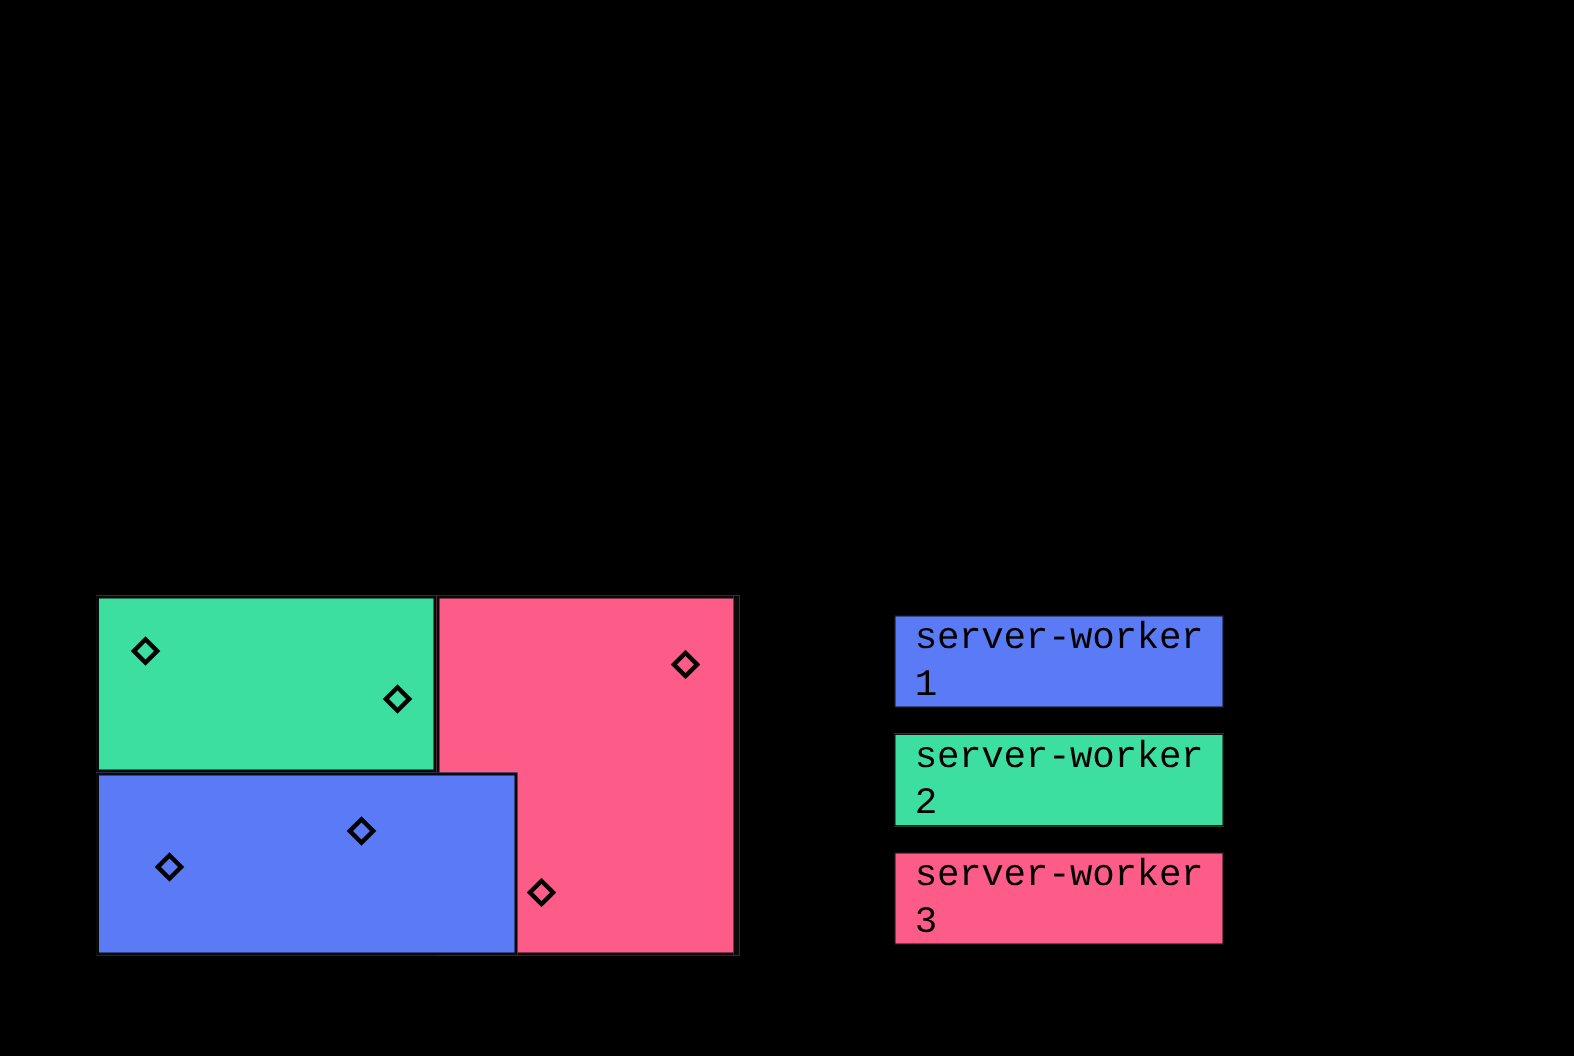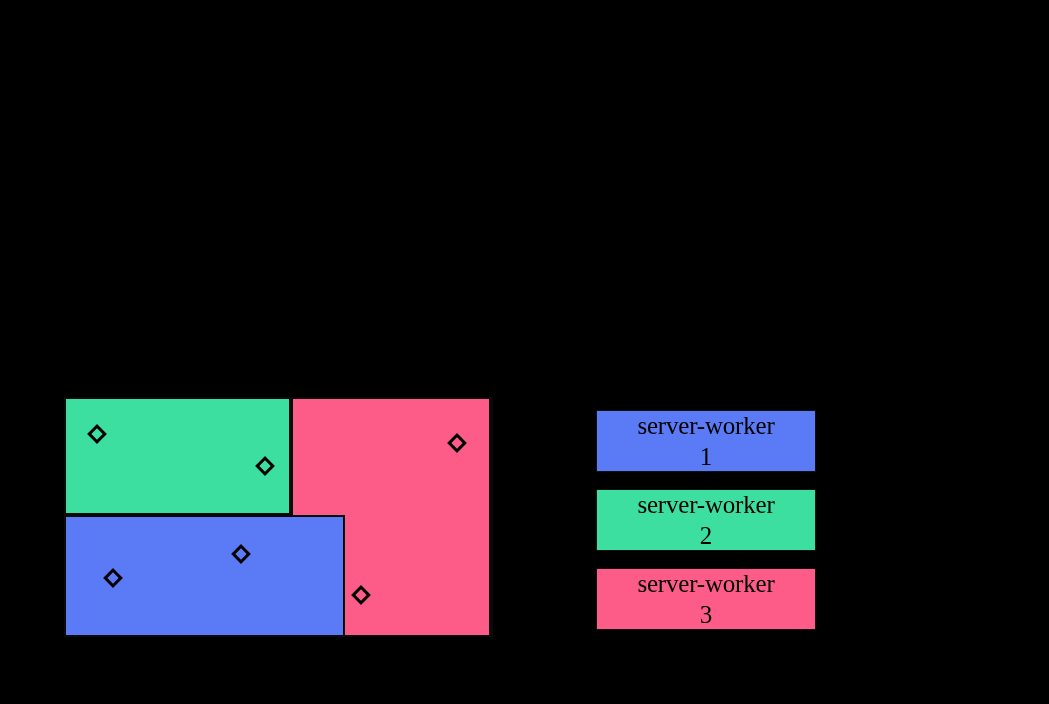--- a/index.html
+++ b/index.html
@@ -50,25 +50,25 @@
   .legend-item {
     position: absolute;
     box-sizing: border-box;
     border: 1px solid #111111;
     display: flex;
     align-items: center;
     justify-content: center;
   }
   .legend-label {
     display: block;
-    text-align: center;
+    text-align: left;
     color: #000000;
     font-size: 25px;
     line-height: 31px;
-    font-family: Liberation Serif, serif;
+    font-family: Liberation Mono, monospace;
     white-space: pre-line;
     letter-spacing: -0.2px;
   }
 </style>
 </head>
 <body>
 
 <div id="stage">
 
   <div id="treemap">

